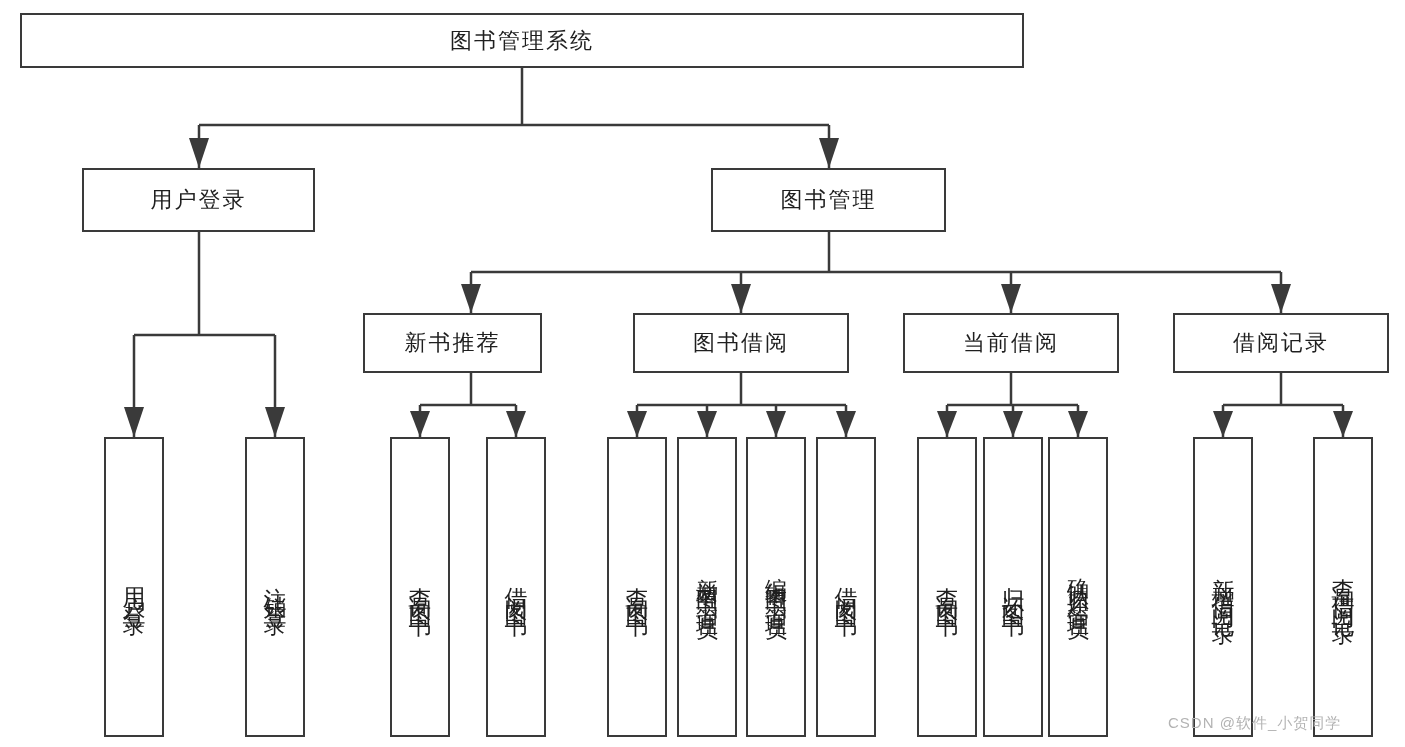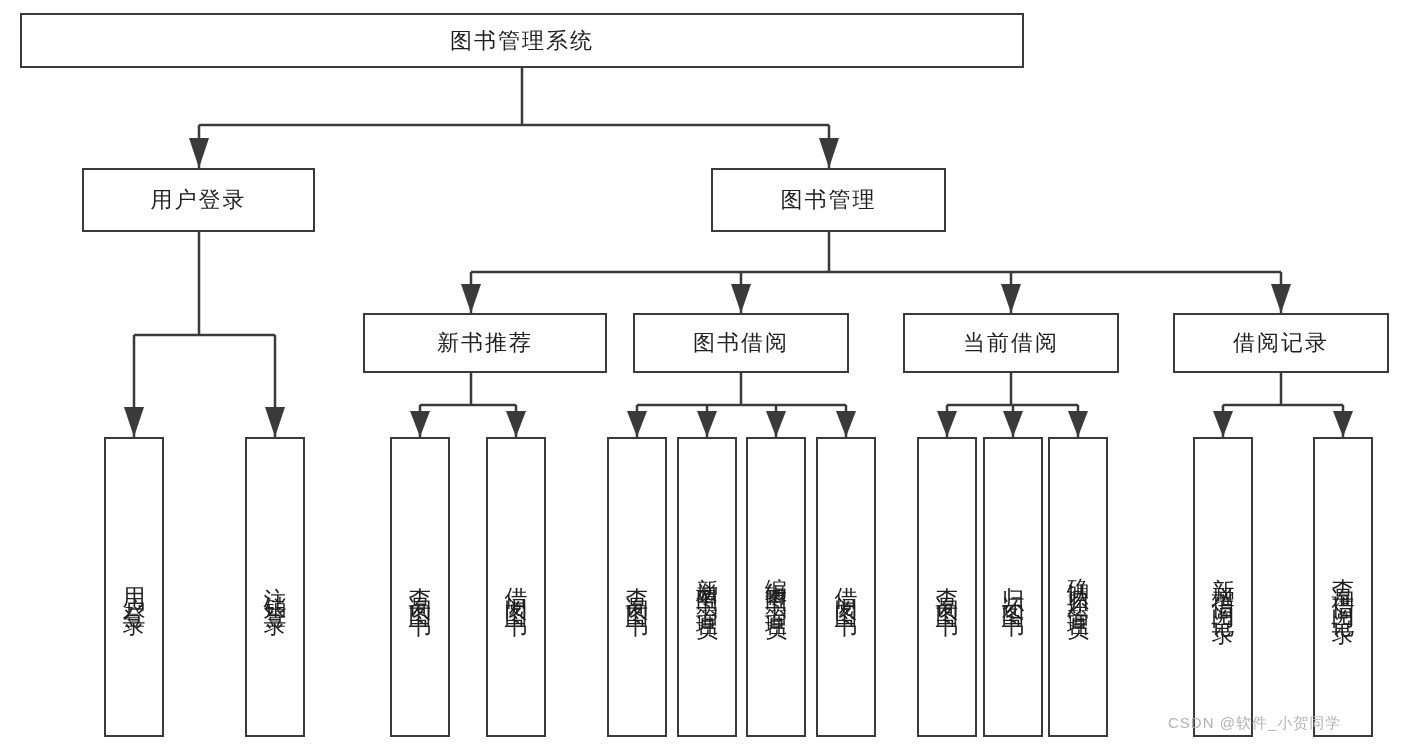--- a/index.html
+++ b/index.html
@@ -102,21 +102,21 @@
     <span class="hlabel">图书管理系统</span>
   </div>
 
   <div class="box" style="left:82px; top:168px; width:233px; height:64px;">
     <span class="hlabel">用户登录</span>
   </div>
   <div class="box" style="left:711px; top:168px; width:235px; height:64px;">
     <span class="hlabel">图书管理</span>
   </div>
 
-  <div class="box" style="left:363px; top:313px; width:244px; height:60px;">
+  <div class="box" style="left:363px; top:313px; width:179px; height:60px;">
     <span class="hlabel">新书推荐</span>
   </div>
   <div class="box" style="left:633px; top:313px; width:216px; height:60px;">
     <span class="hlabel">图书借阅</span>
   </div>
   <div class="box" style="left:903px; top:313px; width:216px; height:60px;">
     <span class="hlabel">当前借阅</span>
   </div>
   <div class="box" style="left:1173px; top:313px; width:216px; height:60px;">
     <span class="hlabel">借阅记录</span>

